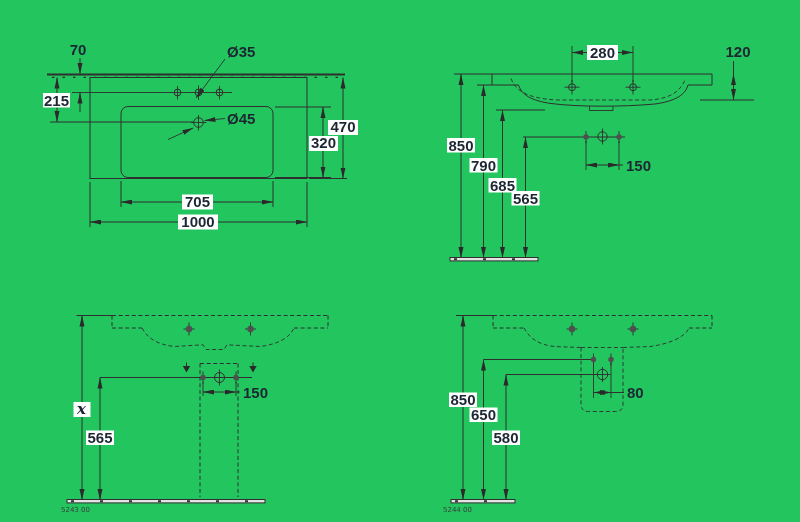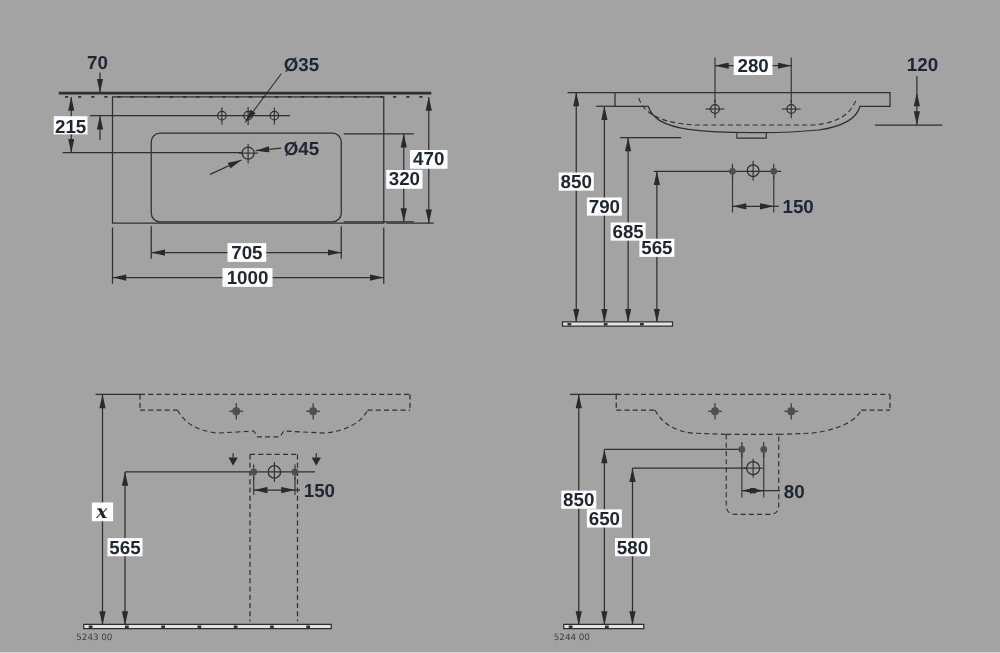--- a/index.html
+++ b/index.html
@@ -1,16 +1,16 @@
 <!DOCTYPE html>
 <html><head>
 <meta charset="utf-8">
 <style>
   html,body{margin:0;padding:0;background:#ffffff;}
-  #canvas{position:relative;width:800px;height:522px;background:#a3a3a3;overflow:hidden;}
+  #canvas{position:relative;width:800px;height:522px;background:#22c55e;overflow:hidden;}
   svg{position:absolute;left:0;top:0;}
   .s{stroke:#2f2f2f;stroke-width:1;fill:none;stroke-linecap:butt;}
   .thin{stroke-width:0.9;}
   .thick{stroke-width:2.2;}
   .d{stroke-dasharray:4 2.6;}
   .tick{stroke-dasharray:2.5 8;stroke-width:1.4;}
   .bolt{fill:#4f4f4f;stroke:none;}
   .floor{fill:#e3e3e3;stroke:#2f2f2f;stroke-width:1;}
   .fdash{stroke:#333;stroke-width:2;stroke-dasharray:3 26;fill:none;}
   .wo{fill:#ffffff;stroke:none;}

